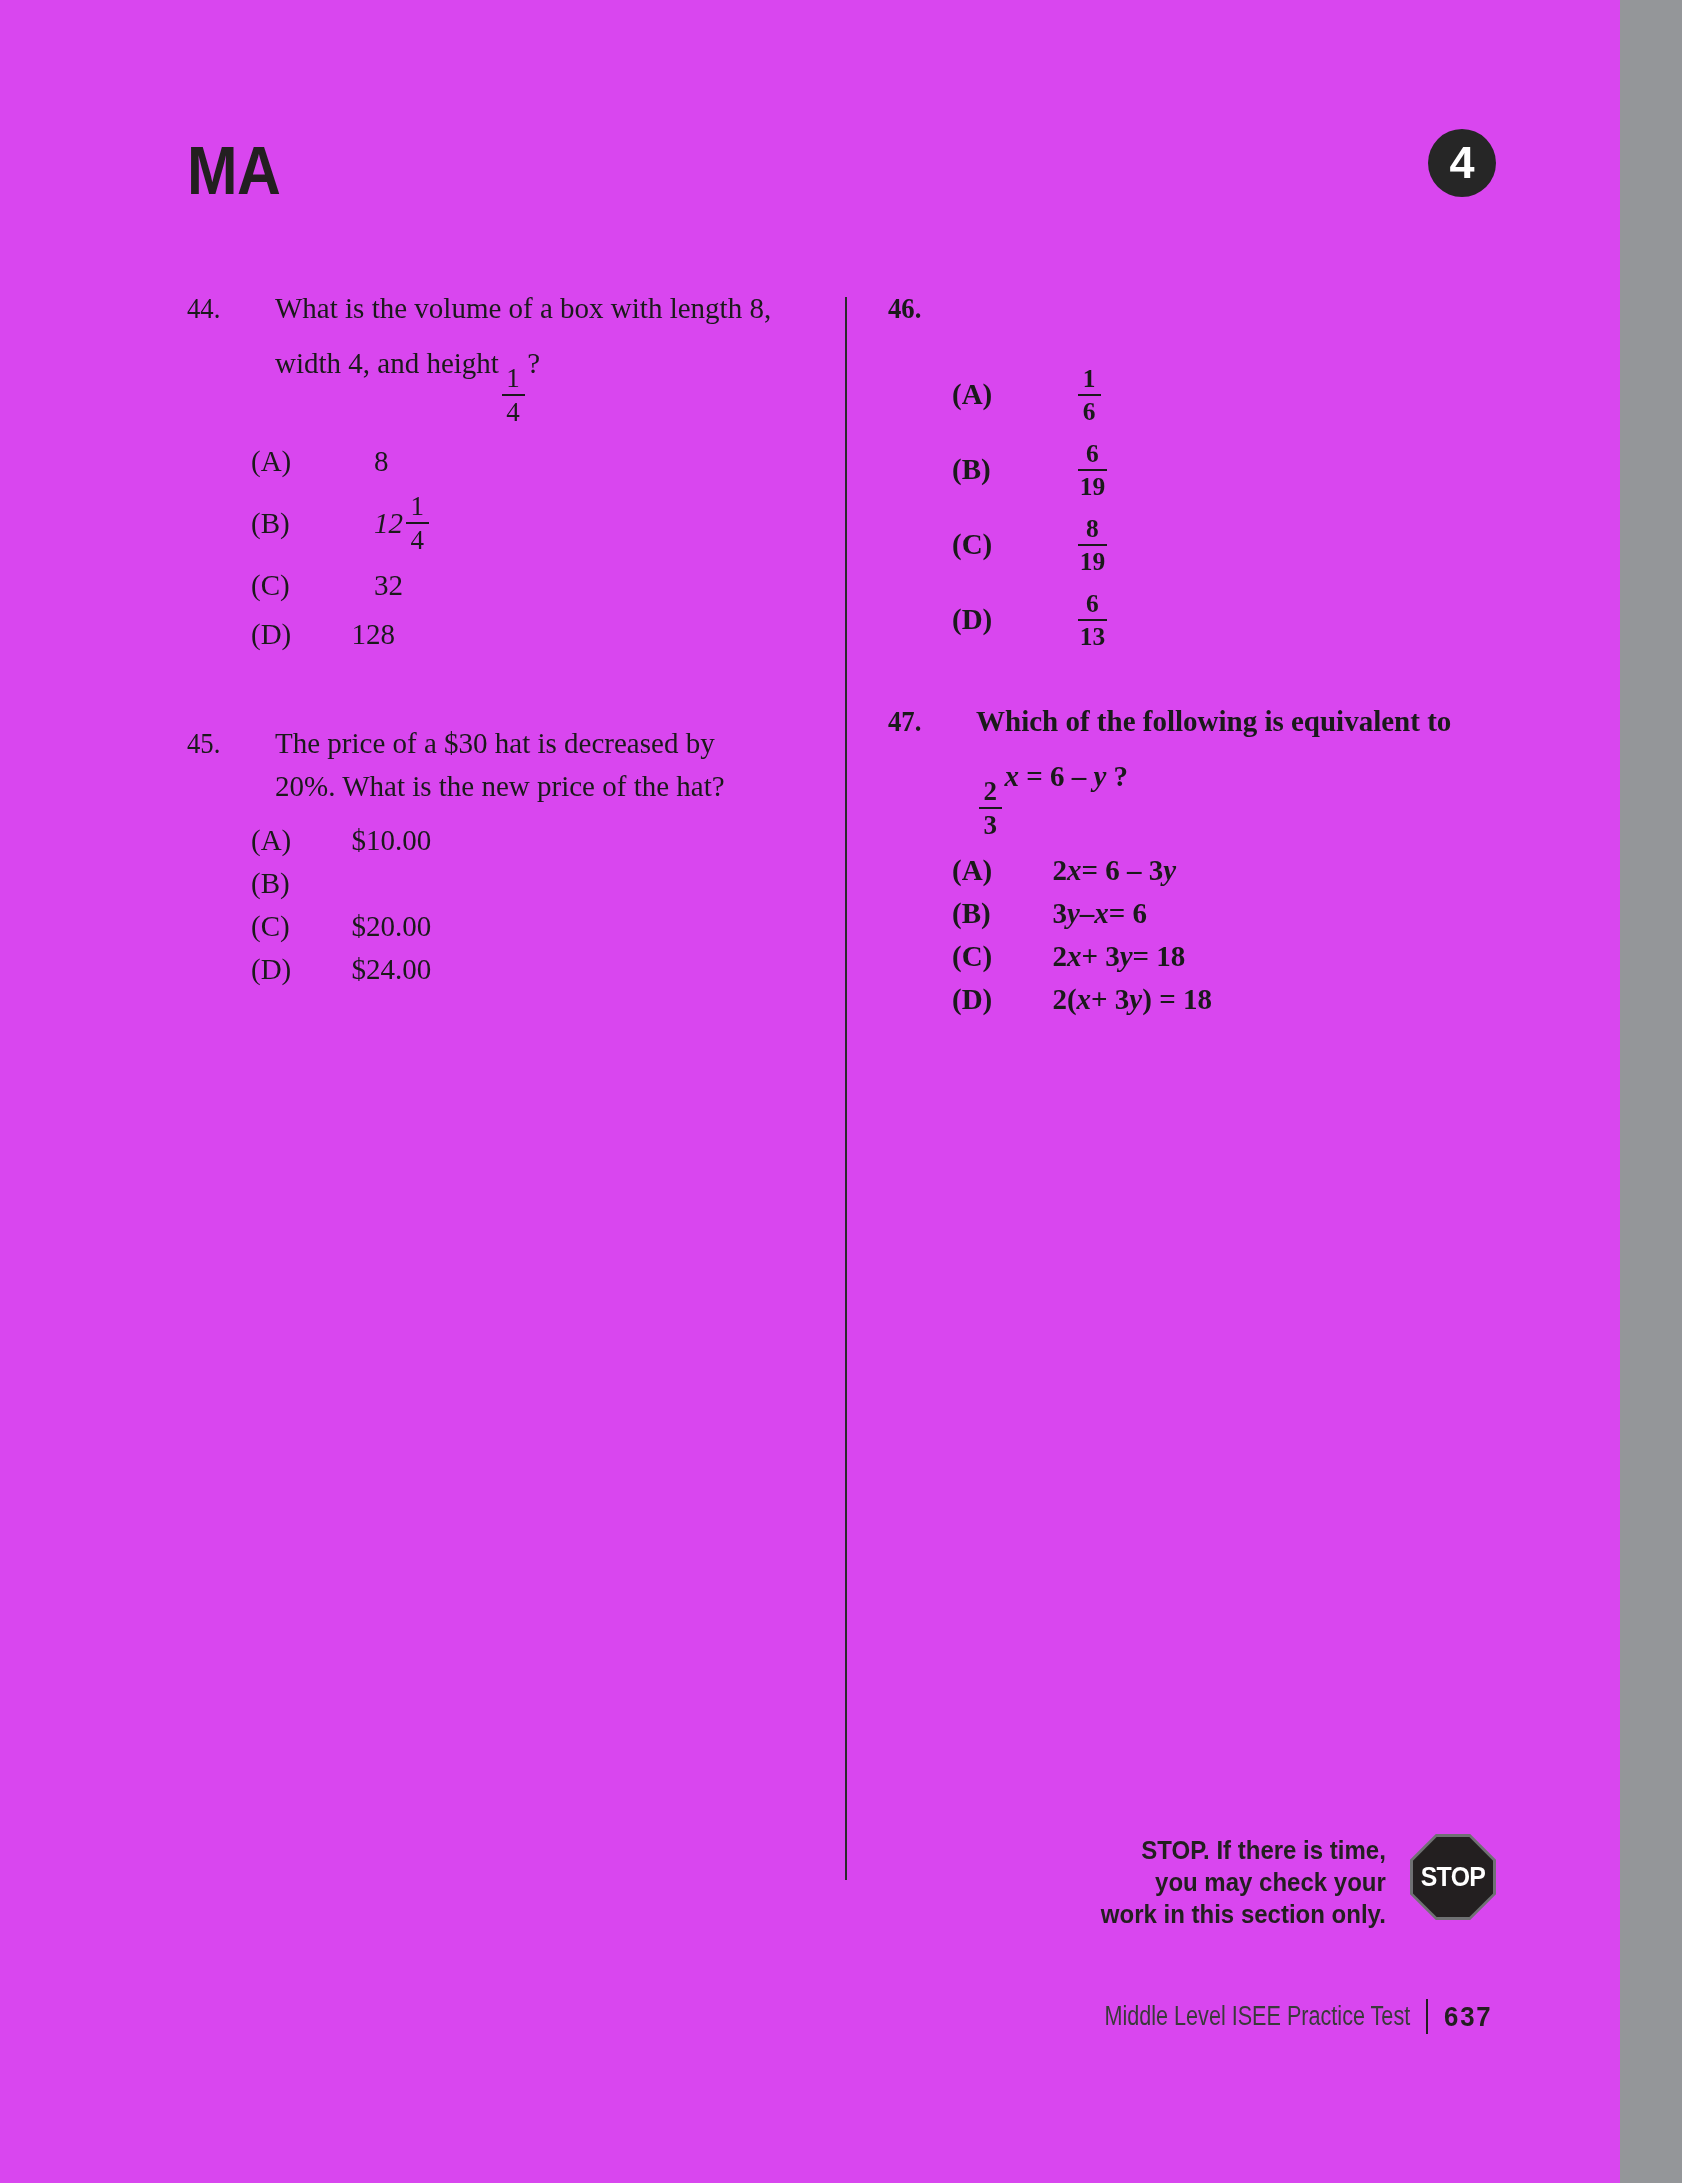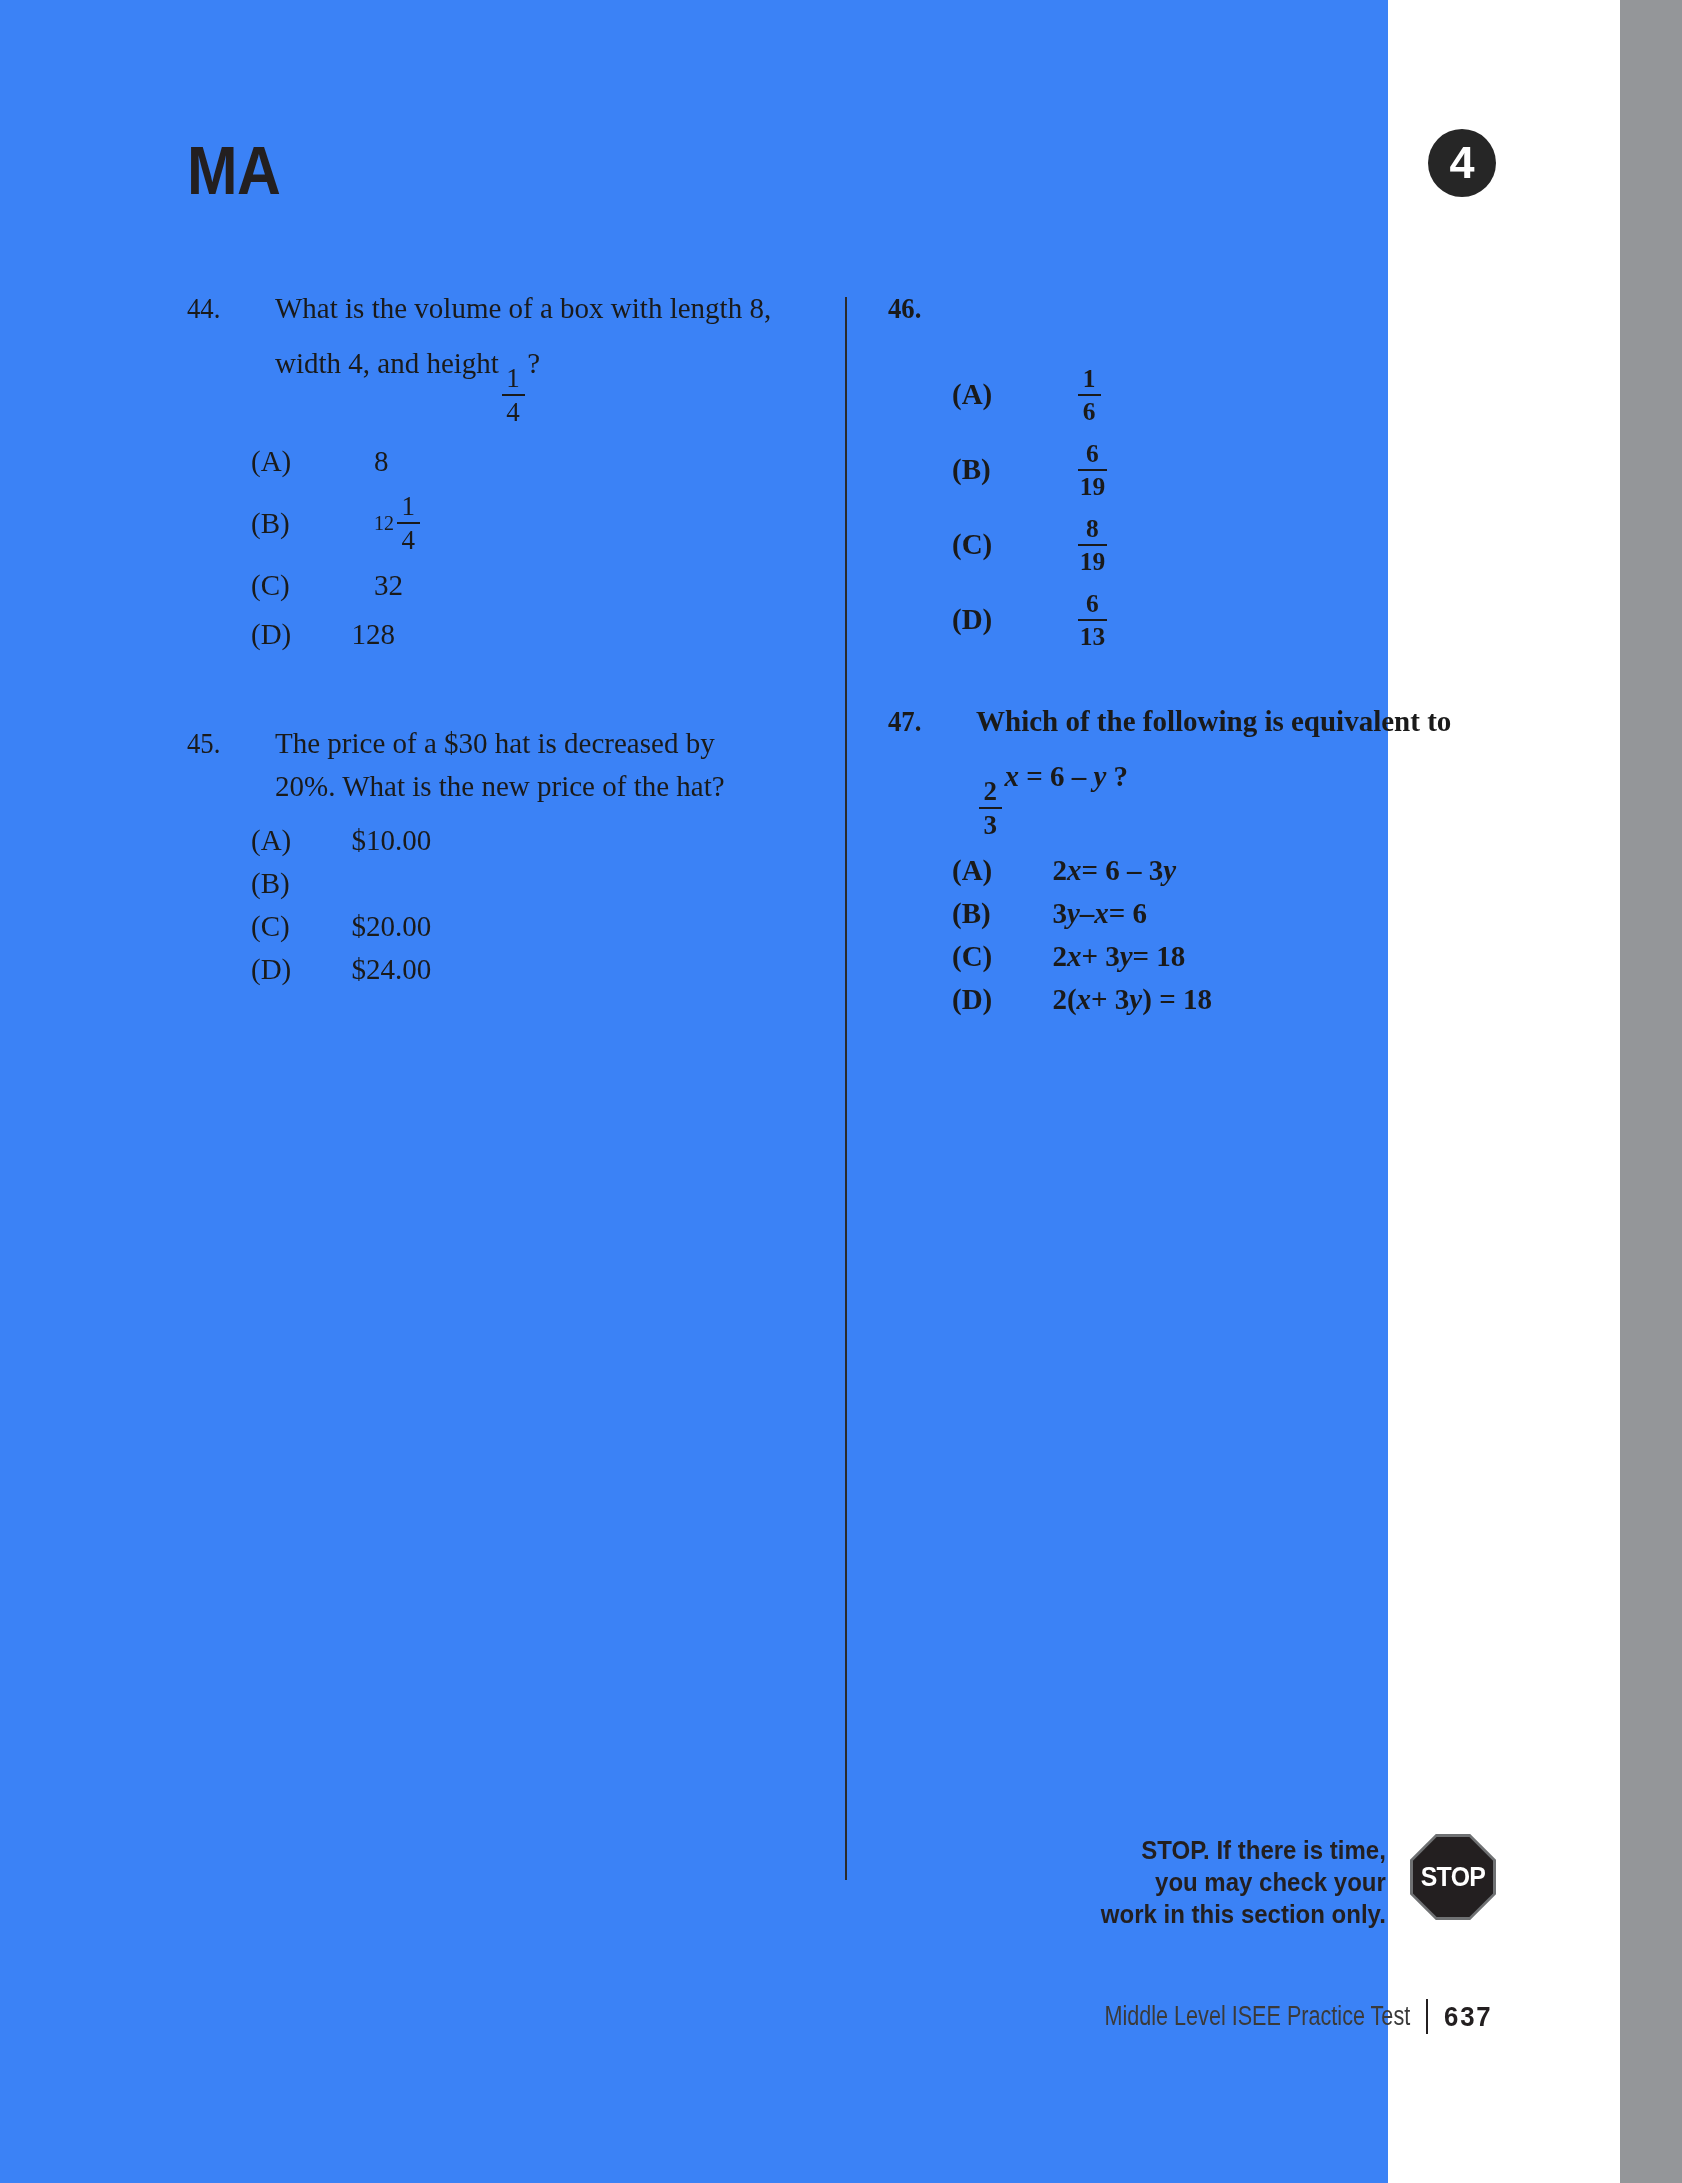--- a/index.html
+++ b/index.html
@@ -7,23 +7,23 @@
   html, body {
     width: 1682px;
     height: 2183px;
     background: #ffffff;
     font-family: "Liberation Serif", serif;
     overflow: hidden;
   }
 
   #page {
     position: relative;
-    width: 1388px;
+    width: 1682px;
     height: 2183px;
-    background: #3b82f6;
+    background: #d946ef;
   }
 
   
   .gray-band {
     position: absolute;
     top: 0;
     left: 1620px;
     width: 62px;
     height: 2183px;
     background: #949699;
@@ -142,21 +142,21 @@
     display: block;
     width: 100%;
     min-width: 23px;
     height: 2px;
     background: #1a1a1a;
     margin: 2px 0;
   }
   .frac.small .num, .frac.small .den { font-size: 25.4px; line-height: 27px; }
 
   .mixed { display: inline-flex; align-items: center; }
-  .mixed .whole { font-size: 20px; }
+  .mixed .whole { font-size: 29px; font-style: italic; }
 
   
   .choices {
     margin-top: 10.7px;
     margin-left: 64px;
   }
   .choice {
     display: flex;
     align-items: center;
     font-size: 29px;

